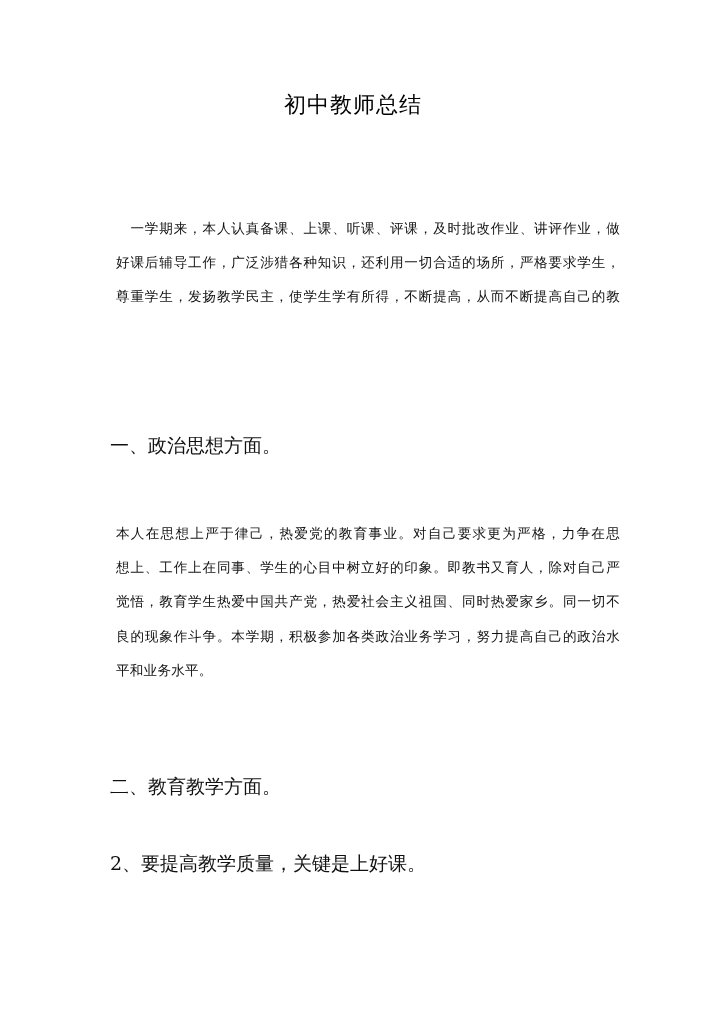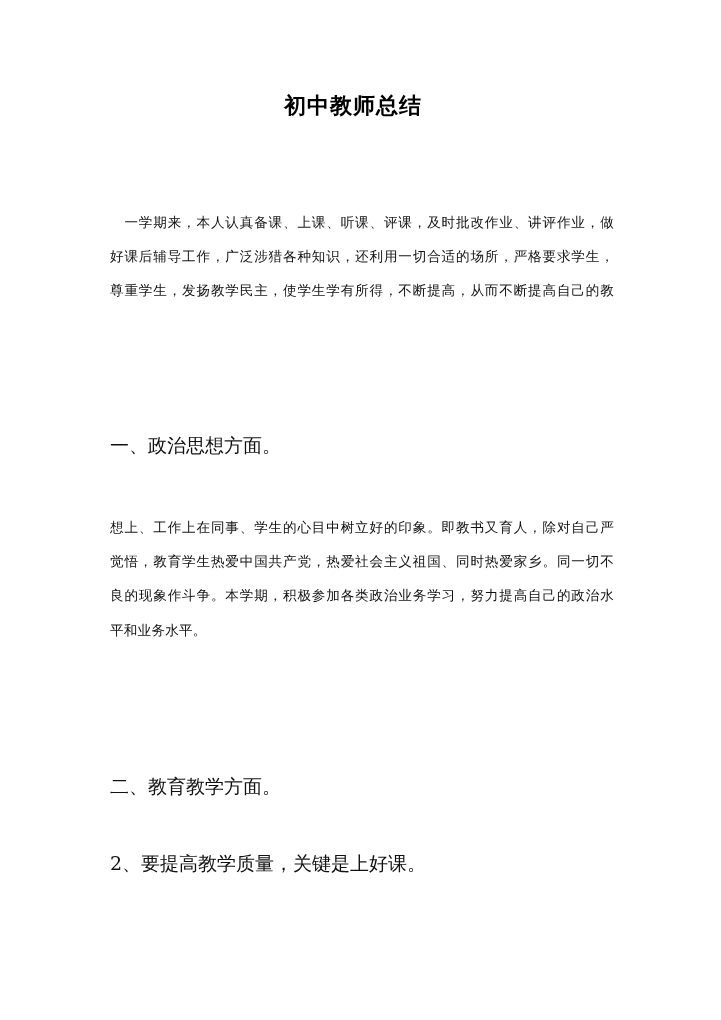--- a/index.html
+++ b/index.html
@@ -27,27 +27,27 @@
       position: absolute;
       left: 0;
       width: 706px;
       top: 90px;
       text-align: center;
       font-size: 22px;
       line-height: 30px;
       letter-spacing: 1px;
       color: #000000;
       margin: 0;
-      font-weight: bold;
+      font-weight: normal;
     }
     .para {
       position: absolute;
       left: 110px;
       width: 504px;
-      margin: 0;
+      margin: 6px;
       font-size: 13.6px;
       line-height: 34.2px;
       text-align: justify;
       text-align-last: left;
       letter-spacing: 0.2px;
       color: #111111;
     }
     .heading {
       position: absolute;
       left: 110px;
@@ -77,20 +77,21 @@
 
   <div class="para" style="top:205px;">
     <span class="line">　一学期来，本人认真备课、上课、听课、评课，及时批改作业、讲评作业，做</span>
     <span class="line">好课后辅导工作，广泛涉猎各种知识，还利用一切合适的场所，严格要求学生，</span>
     <span class="line">尊重学生，发扬教学民主，使学生学有所得，不断提高，从而不断提高自己的教</span>
   </div>
 
   <div class="heading" style="top:435px;"> 一、政治思想方面。</div>
 
   <div class="para" style="top:510px;">
+    <span class="line"> 本人在思想上严于律己，热爱党的教育事业。对自己要求更为严格，力争在思</span>
     <span class="line">想上、工作上在同事、学生的心目中树立好的印象。即教书又育人，除对自己严</span>
     <span class="line">觉悟，教育学生热爱中国共产党，热爱社会主义祖国、同时热爱家乡。同一切不</span>
     <span class="line">良的现象作斗争。本学期，积极参加各类政治业务学习，努力提高自己的政治水</span>
     <span class="line last">平和业务水平。</span>
   </div>
 
   <div class="heading" style="top:776px;"> 二、教育教学方面。</div>
 
   <div class="heading" style="top:853px;"> 2、要提高教学质量，关键是上好课。</div>
 

